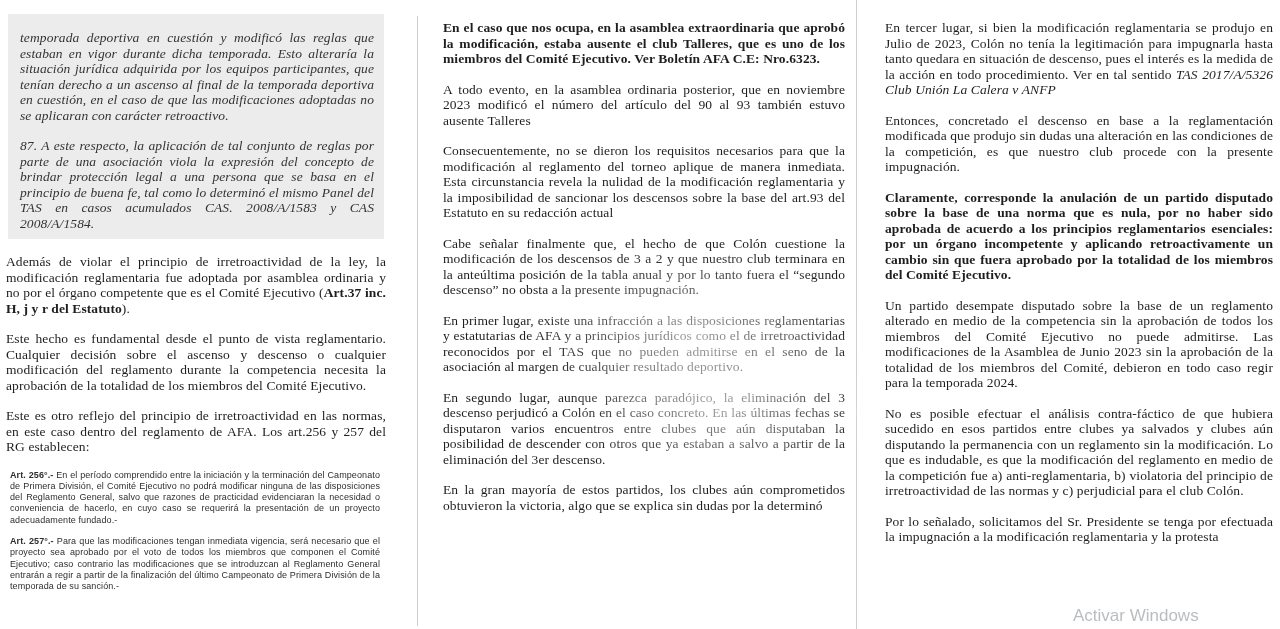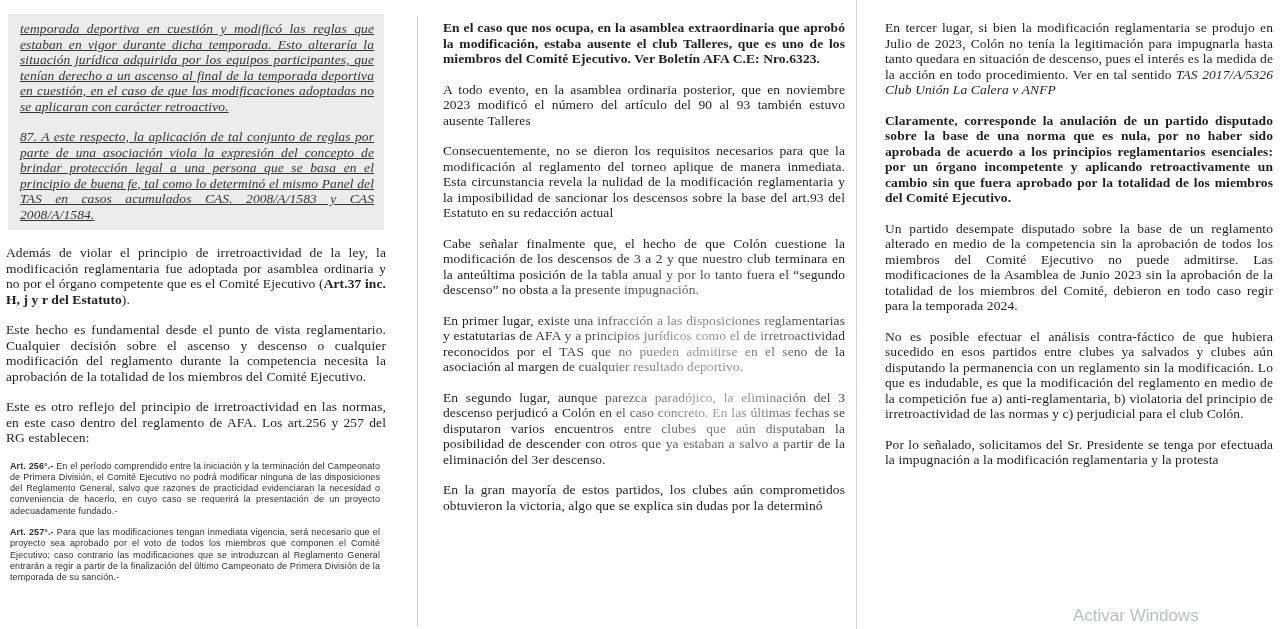--- a/index.html
+++ b/index.html
@@ -26,21 +26,21 @@
 
   .col p { margin: 0 0 15px 0; }
 
   .quote {
     background: #ececec;
     color: #333333;
     font-style: italic;
     padding: 7px 10px 8px 12px;
     margin: 0 2px 15px 2px;
   }
-  .quote p { margin: 0 0 15px 0; text-decoration: underline; }
+  .quote p { margin: 9px 0 15px 0; }
   .quote p:last-child { margin-bottom: 0; }
 
   .reg-title {
     font-family: "Liberation Sans", "DejaVu Sans", sans-serif;
     font-size: 10px;
     text-align: center;
     color: #222222;
     margin: 20px 0 10px 0 !important;
   }
   .reg-p {
@@ -108,20 +108,21 @@
       <p><span>Cabe señalar finalmente que, el hecho de que Colón cuestione la modificación de los descensos de 3 a 2 y que nuestro club terminara en la anteúltima posición de la tabla anual y por lo tanto fuera el “segundo descenso” no obsta a la presente impugnación.</span></p>
       <p><span>En primer lugar, existe una infracción a las disposiciones reglamentarias y estatutarias de AFA y a principios jurídicos como el de irretroactividad reconocidos por el TAS que no pueden admitirse en el seno de la asociación al margen de cualquier resultado deportivo.</span></p>
       <p><span>En segundo lugar, aunque parezca paradójico, la eliminación del 3 descenso perjudicó a Colón en el caso concreto. En las últimas fechas se disputaron varios encuentros entre clubes que aún disputaban la posibilidad de descender con otros que ya estaban a salvo a partir de la eliminación del 3er descenso.</span></p>
       <p><span>En la gran mayoría de estos partidos, los clubes aún comprometidos obtuvieron la victoria, algo que se explica sin dudas por la determinó</span></p>
     </div>
 
   <div class="divider" id="divider2"></div>
 
   <div class="col" id="col3">
       <p><span>En tercer lugar, si bien la modificación reglamentaria se produjo en Julio de 2023, Colón no tenía la legitimación para impugnarla hasta tanto quedara en situación de descenso, pues el interés es la medida de la acción en todo procedimiento. Ver en tal sentido </span><span class="i">TAS 2017/A/5326 Club Unión La Calera v ANFP</span></p>
+      <p><span>Entonces, concretado el descenso en base a la reglamentación modificada que produjo sin dudas una alteración en las condiciones de la competición, es que nuestro club procede con la presente impugnación.</span></p>
       <p><span class="b">Claramente, corresponde la anulación de un partido disputado sobre la base de una norma que es nula, por no haber sido aprobada de acuerdo a los principios reglamentarios esenciales: por un órgano incompetente y aplicando retroactivamente un cambio sin que fuera aprobado por la totalidad de los miembros del Comité Ejecutivo.</span></p>
       <p><span>Un partido desempate disputado sobre la base de un reglamento alterado en medio de la competencia sin la aprobación de todos los miembros del Comité Ejecutivo no puede admitirse. Las modificaciones de la Asamblea de Junio 2023 sin la aprobación de la totalidad de los miembros del Comité, debieron en todo caso regir para la temporada 2024.</span></p>
       <p><span>No es posible efectuar el análisis contra-fáctico de que hubiera sucedido en esos partidos entre clubes ya salvados y clubes aún disputando la permanencia con un reglamento sin la modificación. Lo que es indudable, es que la modificación del reglamento en medio de la competición fue a) anti-reglamentaria, b) violatoria del principio de irretroactividad de las normas y c) perjudicial para el club Colón.</span></p>
       <p><span>Por lo señalado, solicitamos del Sr. Presidente se tenga por efectuada la impugnación a la modificación reglamentaria y la protesta</span></p>
     </div>
 
   <div class="scan-fade" id="fade1"></div>
   <div class="scan-fade" id="fade2"></div>
 
   <div class="activation-watermark">Activar Windows</div>

